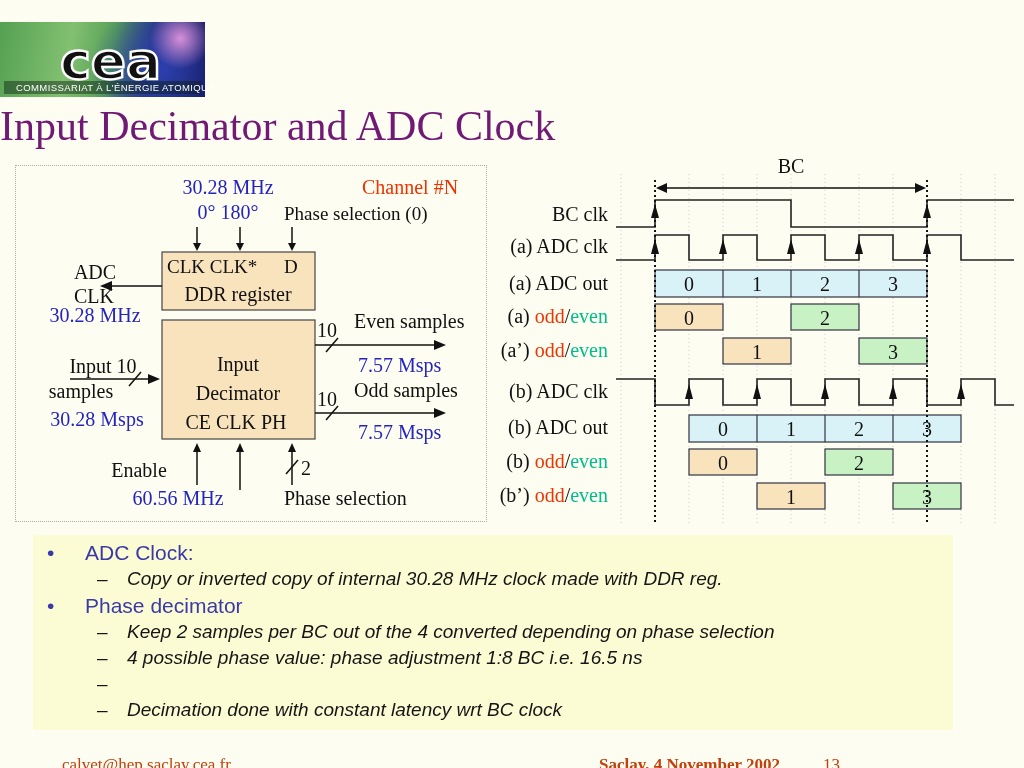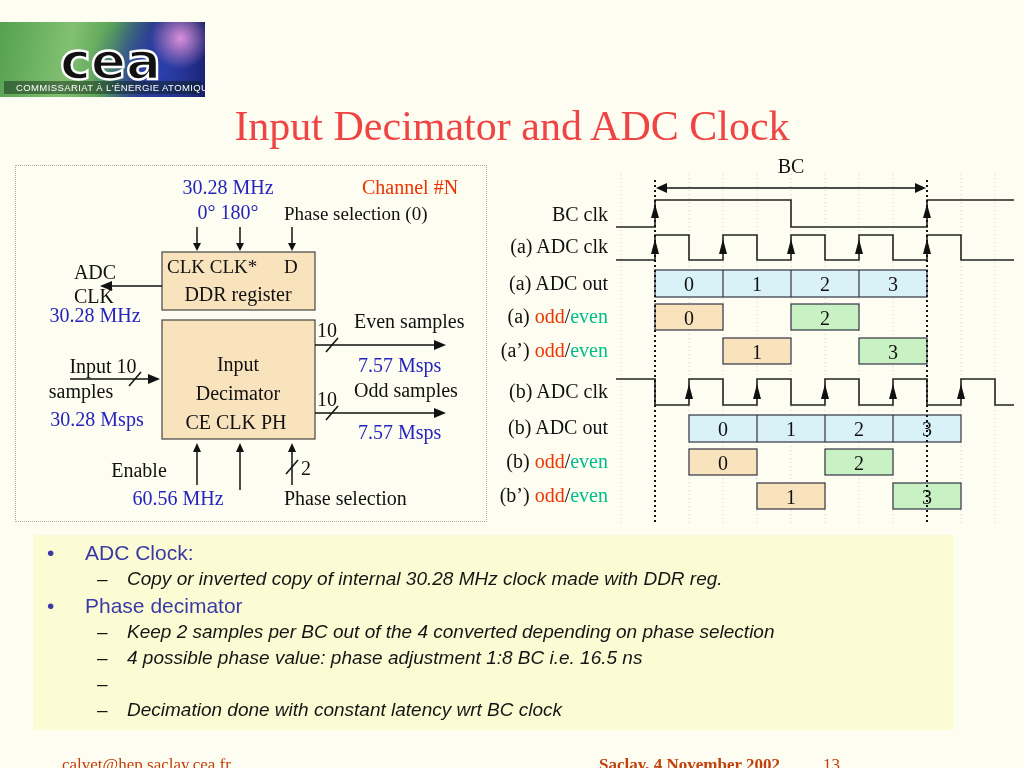--- a/index.html
+++ b/index.html
@@ -12,22 +12,22 @@
       radial-gradient(circle at 88% 22%, #d98fd9 0, rgba(217,143,217,0) 16%),
       radial-gradient(circle at 78% 65%, #2b3fae 0, rgba(43,63,174,0) 42%),
       linear-gradient(100deg, #55a052 0%, #82c071 34%, #57a056 54%, #27357f 72%, #101050 100%);
   }
   .logo svg { position:absolute; left:0; top:0; }
   .logo .caption { position:absolute; left:4px; right:4px; bottom:3px; color:#fff;
     font:9.5px "Liberation Sans", sans-serif; letter-spacing:.4px; white-space:nowrap;
     background:rgba(12,32,18,.45); padding:1px 12px; }
 
   
-  .title { position:absolute; left:0; top:80px; width:100%; text-align:center;
-    font:42px "Liberation Serif", serif; color:#ef4444; }
+  .title { position:absolute; left:0; top:80px; width:100%; text-align:left;
+    font:42px "Liberation Serif", serif; color:#701a75; }
 
   
   .bd-border { position:absolute; left:15px; top:143px; width:470px; height:355px;
     border:1px dotted #aeae9e; }
   .bd-svg { position:absolute; left:15px; top:143px; }
 
   
   .td-svg { position:absolute; left:490px; top:133px; }
 
   

